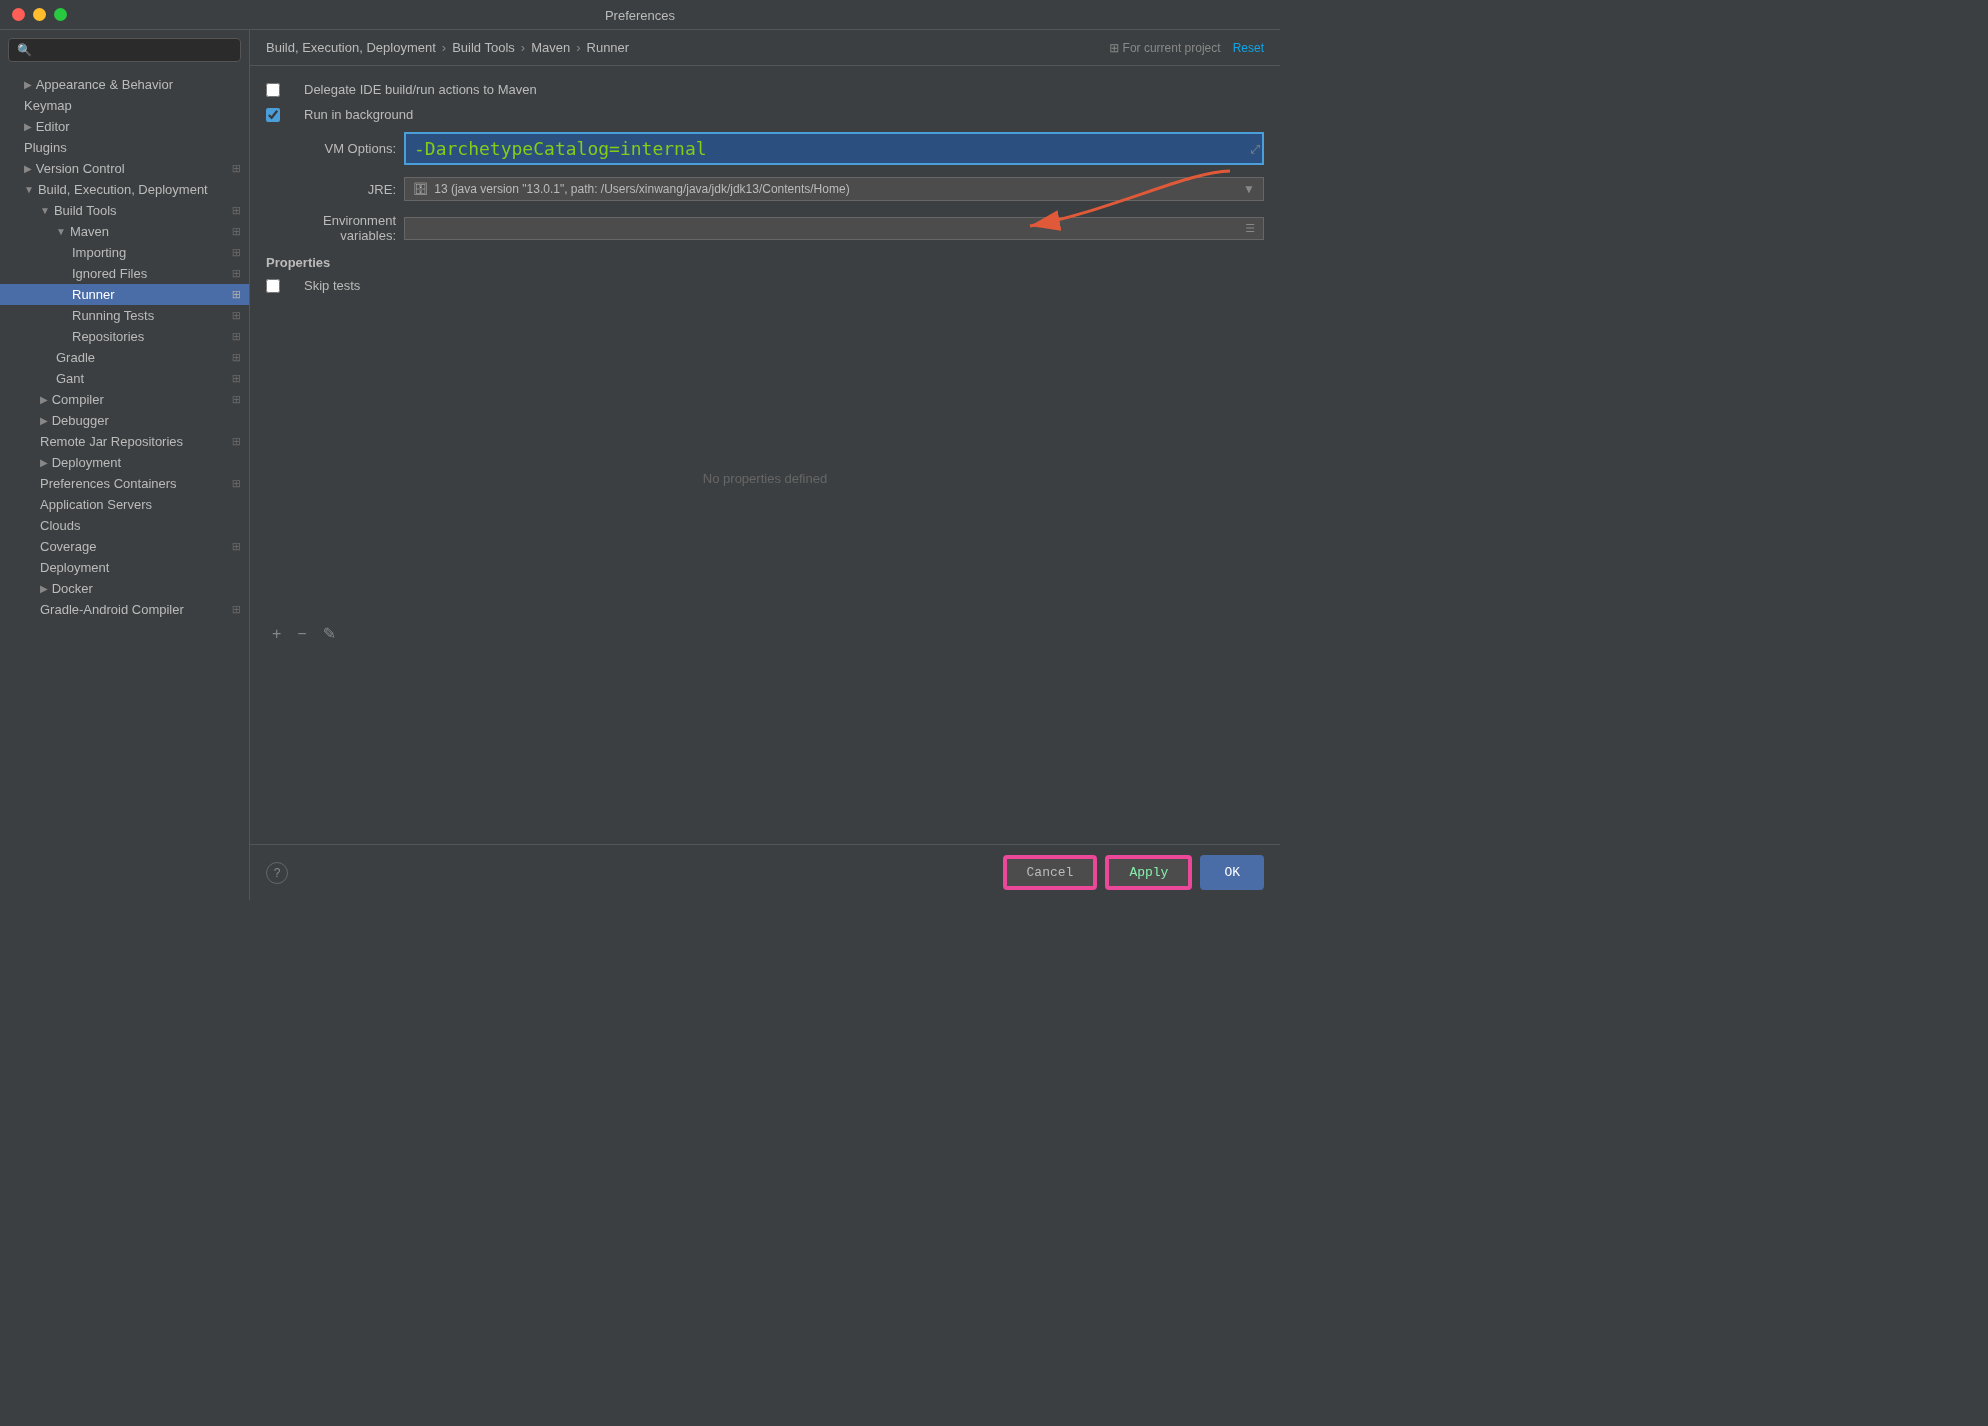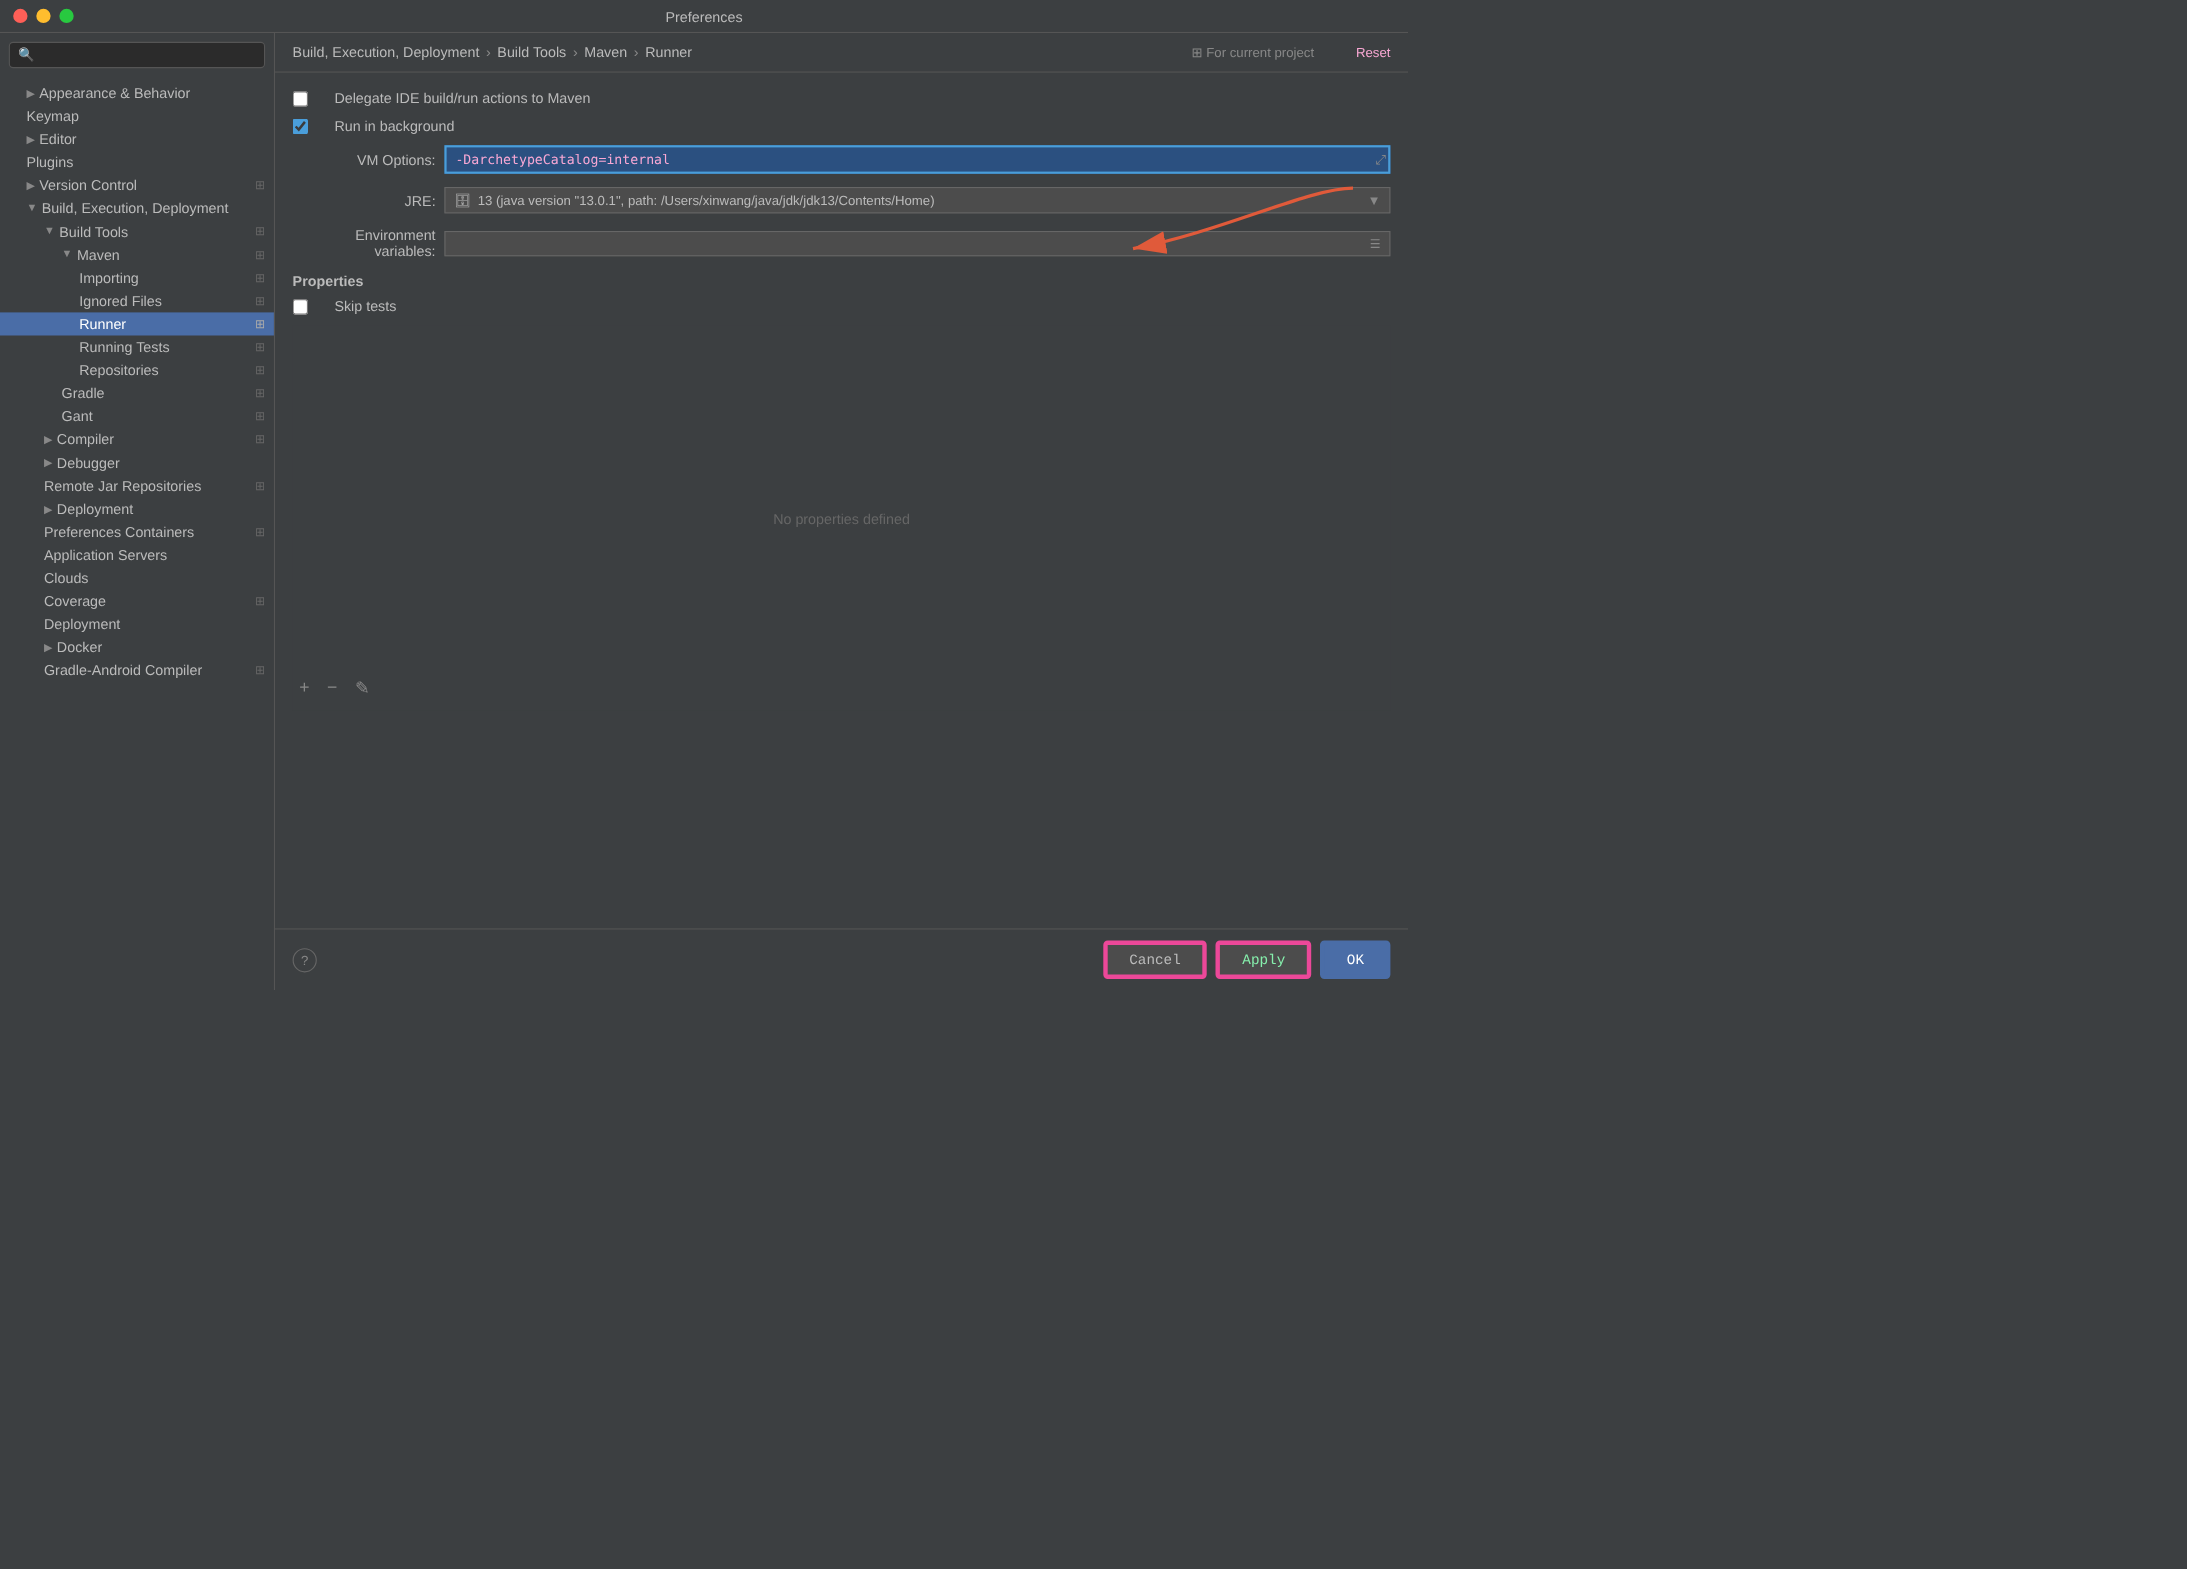--- a/index.html
+++ b/index.html
@@ -122,21 +122,21 @@
       font-size: 13px;
     }
     .breadcrumb .sep { color: #888; }
     .breadcrumb-right {
       display: flex;
       align-items: center;
       gap: 12px;
       color: #888;
       font-size: 12px;
     }
-    .reset-link { color: #f9a8d4; cursor: pointer; margin-left: 26px; }
+    .reset-link { color: #0ea5e9; cursor: pointer; }
     .settings-panel {
       flex: 1;
       padding: 16px;
       overflow-y: auto;
       position: relative;
     }
     .checkbox-row {
       display: flex;
       align-items: center;
       gap: 24px;
@@ -159,23 +159,23 @@
       width: 130px;
       text-align: right;
       color: #bbb;
       font-size: 13px;
       flex-shrink: 0;
     }
     .vm-options-input {
       flex: 1;
       background: #2b5080;
       border: 2px solid #4a9eda;
-      color: #f9a8d4;
+      color: #84cc16;
       padding: 4px 8px;
-      font-size: 12px;
+      font-size: 18px;
       font-family: monospace;
       outline: none;
       position: relative;
     }
     .vm-options-wrapper {
       flex: 1;
       position: relative;
       display: flex;
       align-items: center;
     }

